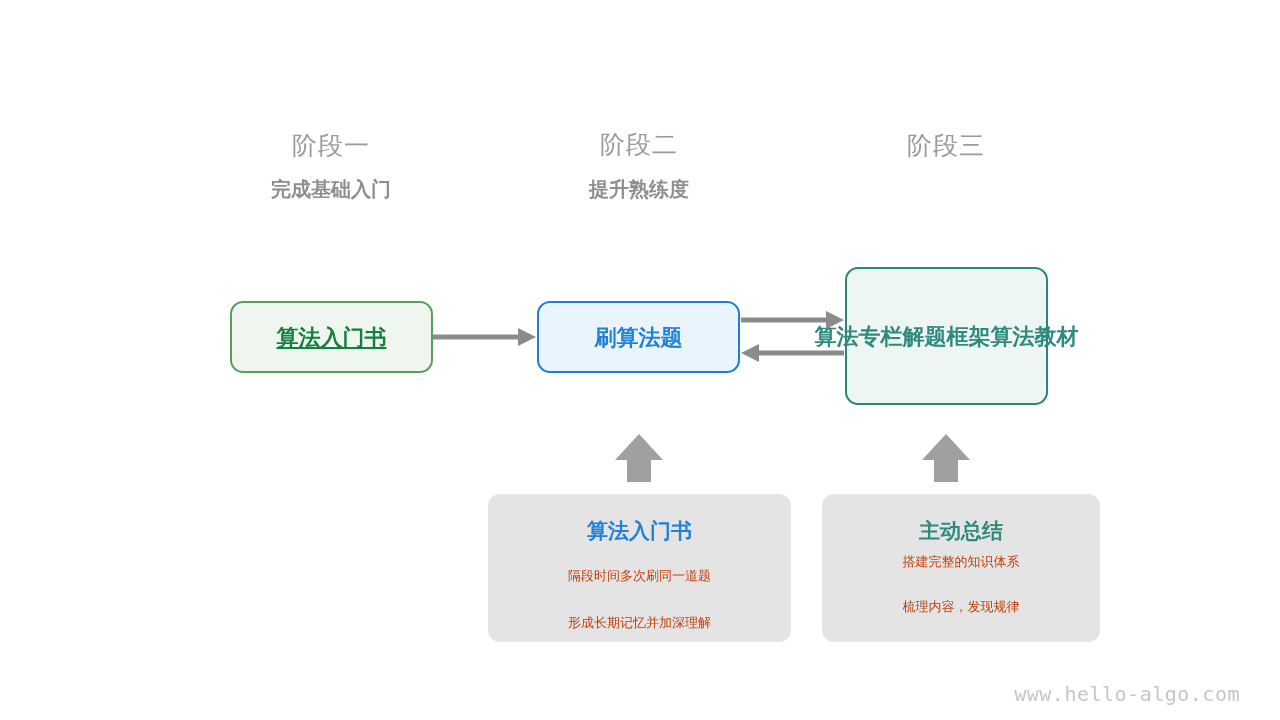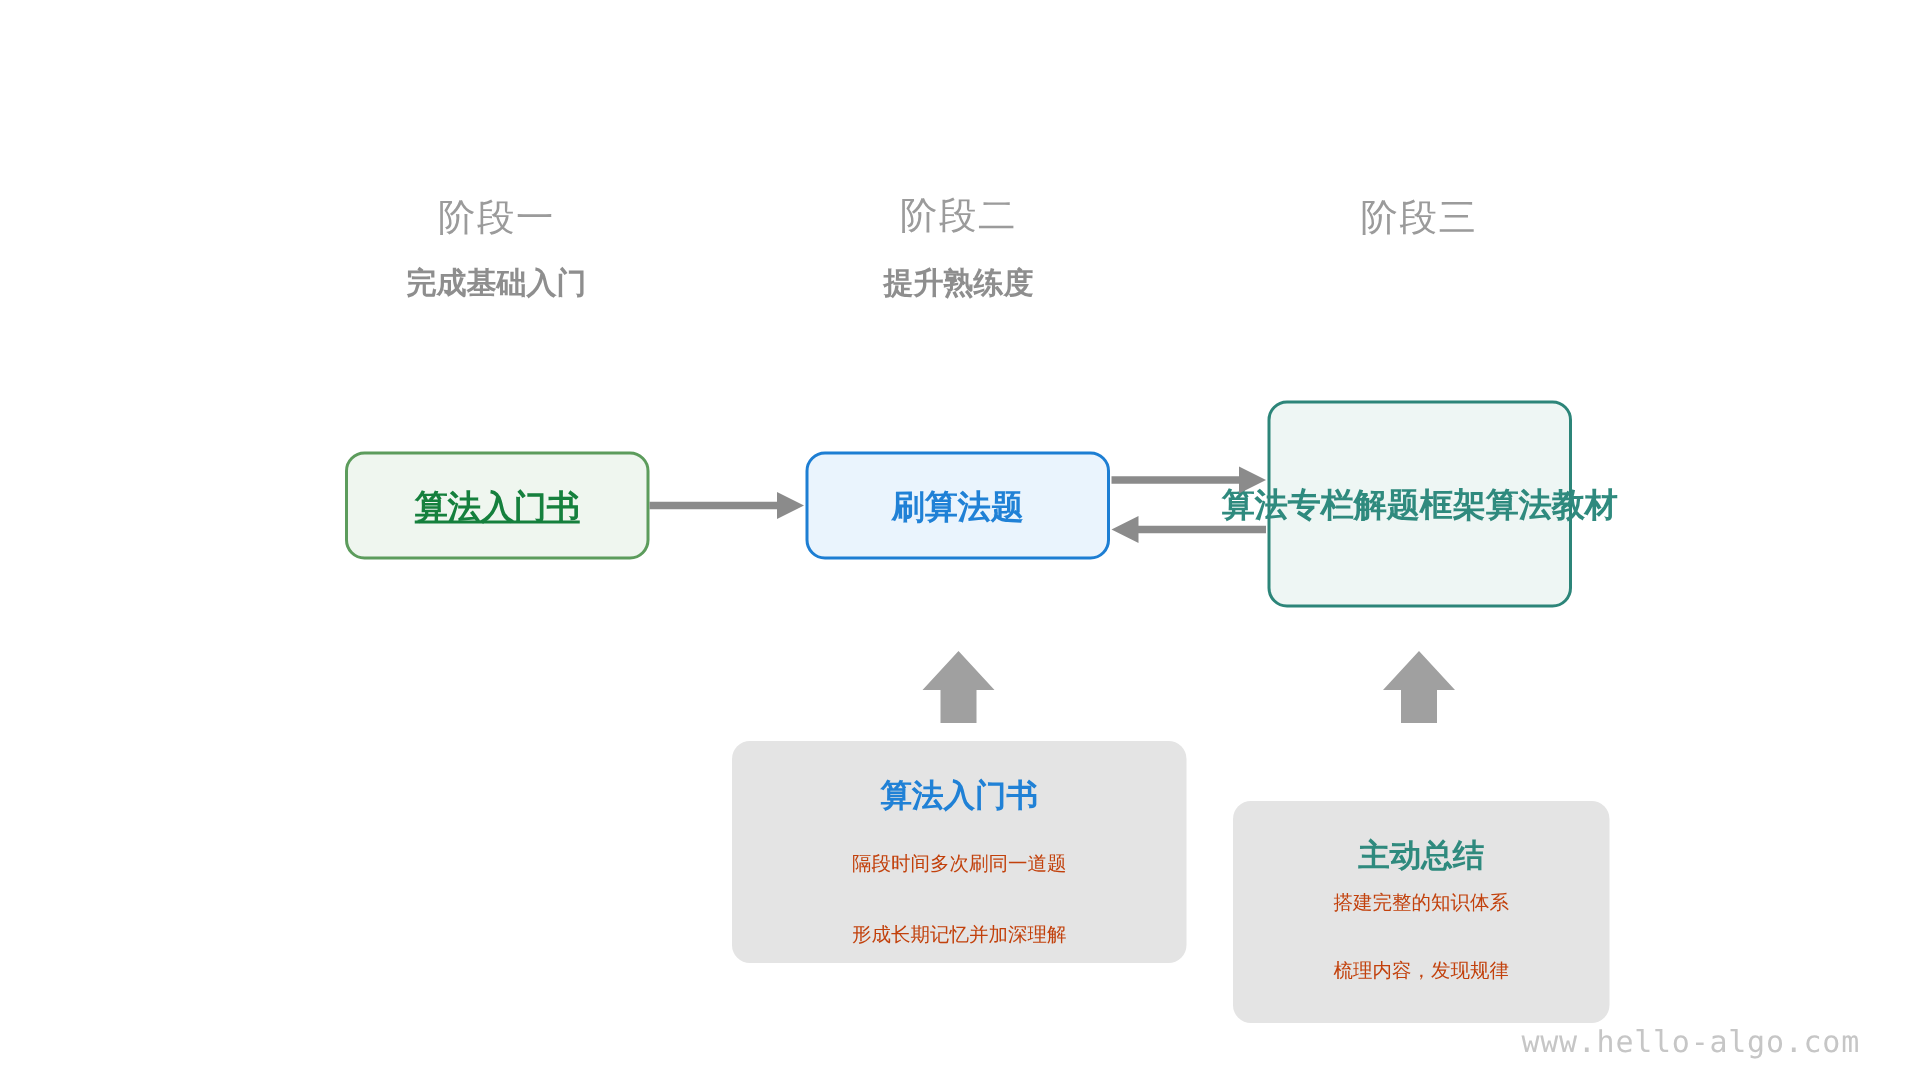--- a/index.html
+++ b/index.html
@@ -111,21 +111,21 @@
     margin-top: 14px;
     white-space: nowrap;
   }
   #card-review {
     left: 488px; top: 494px;
     width: 303px; height: 148px;
   }
   #card-review .card-title { color: #2081d6; }
   #card-summary {
     left: 822px; top: 494px;
-    width: 251px; height: 148px; margin-top: 40px;
+    width: 278px; height: 148px;
   }
   #card-summary .card-title { color: #2f8a7e; }
 
   
   .connector {
     position: absolute;
     pointer-events: none;
   }
   .watermark {
     position: absolute;

